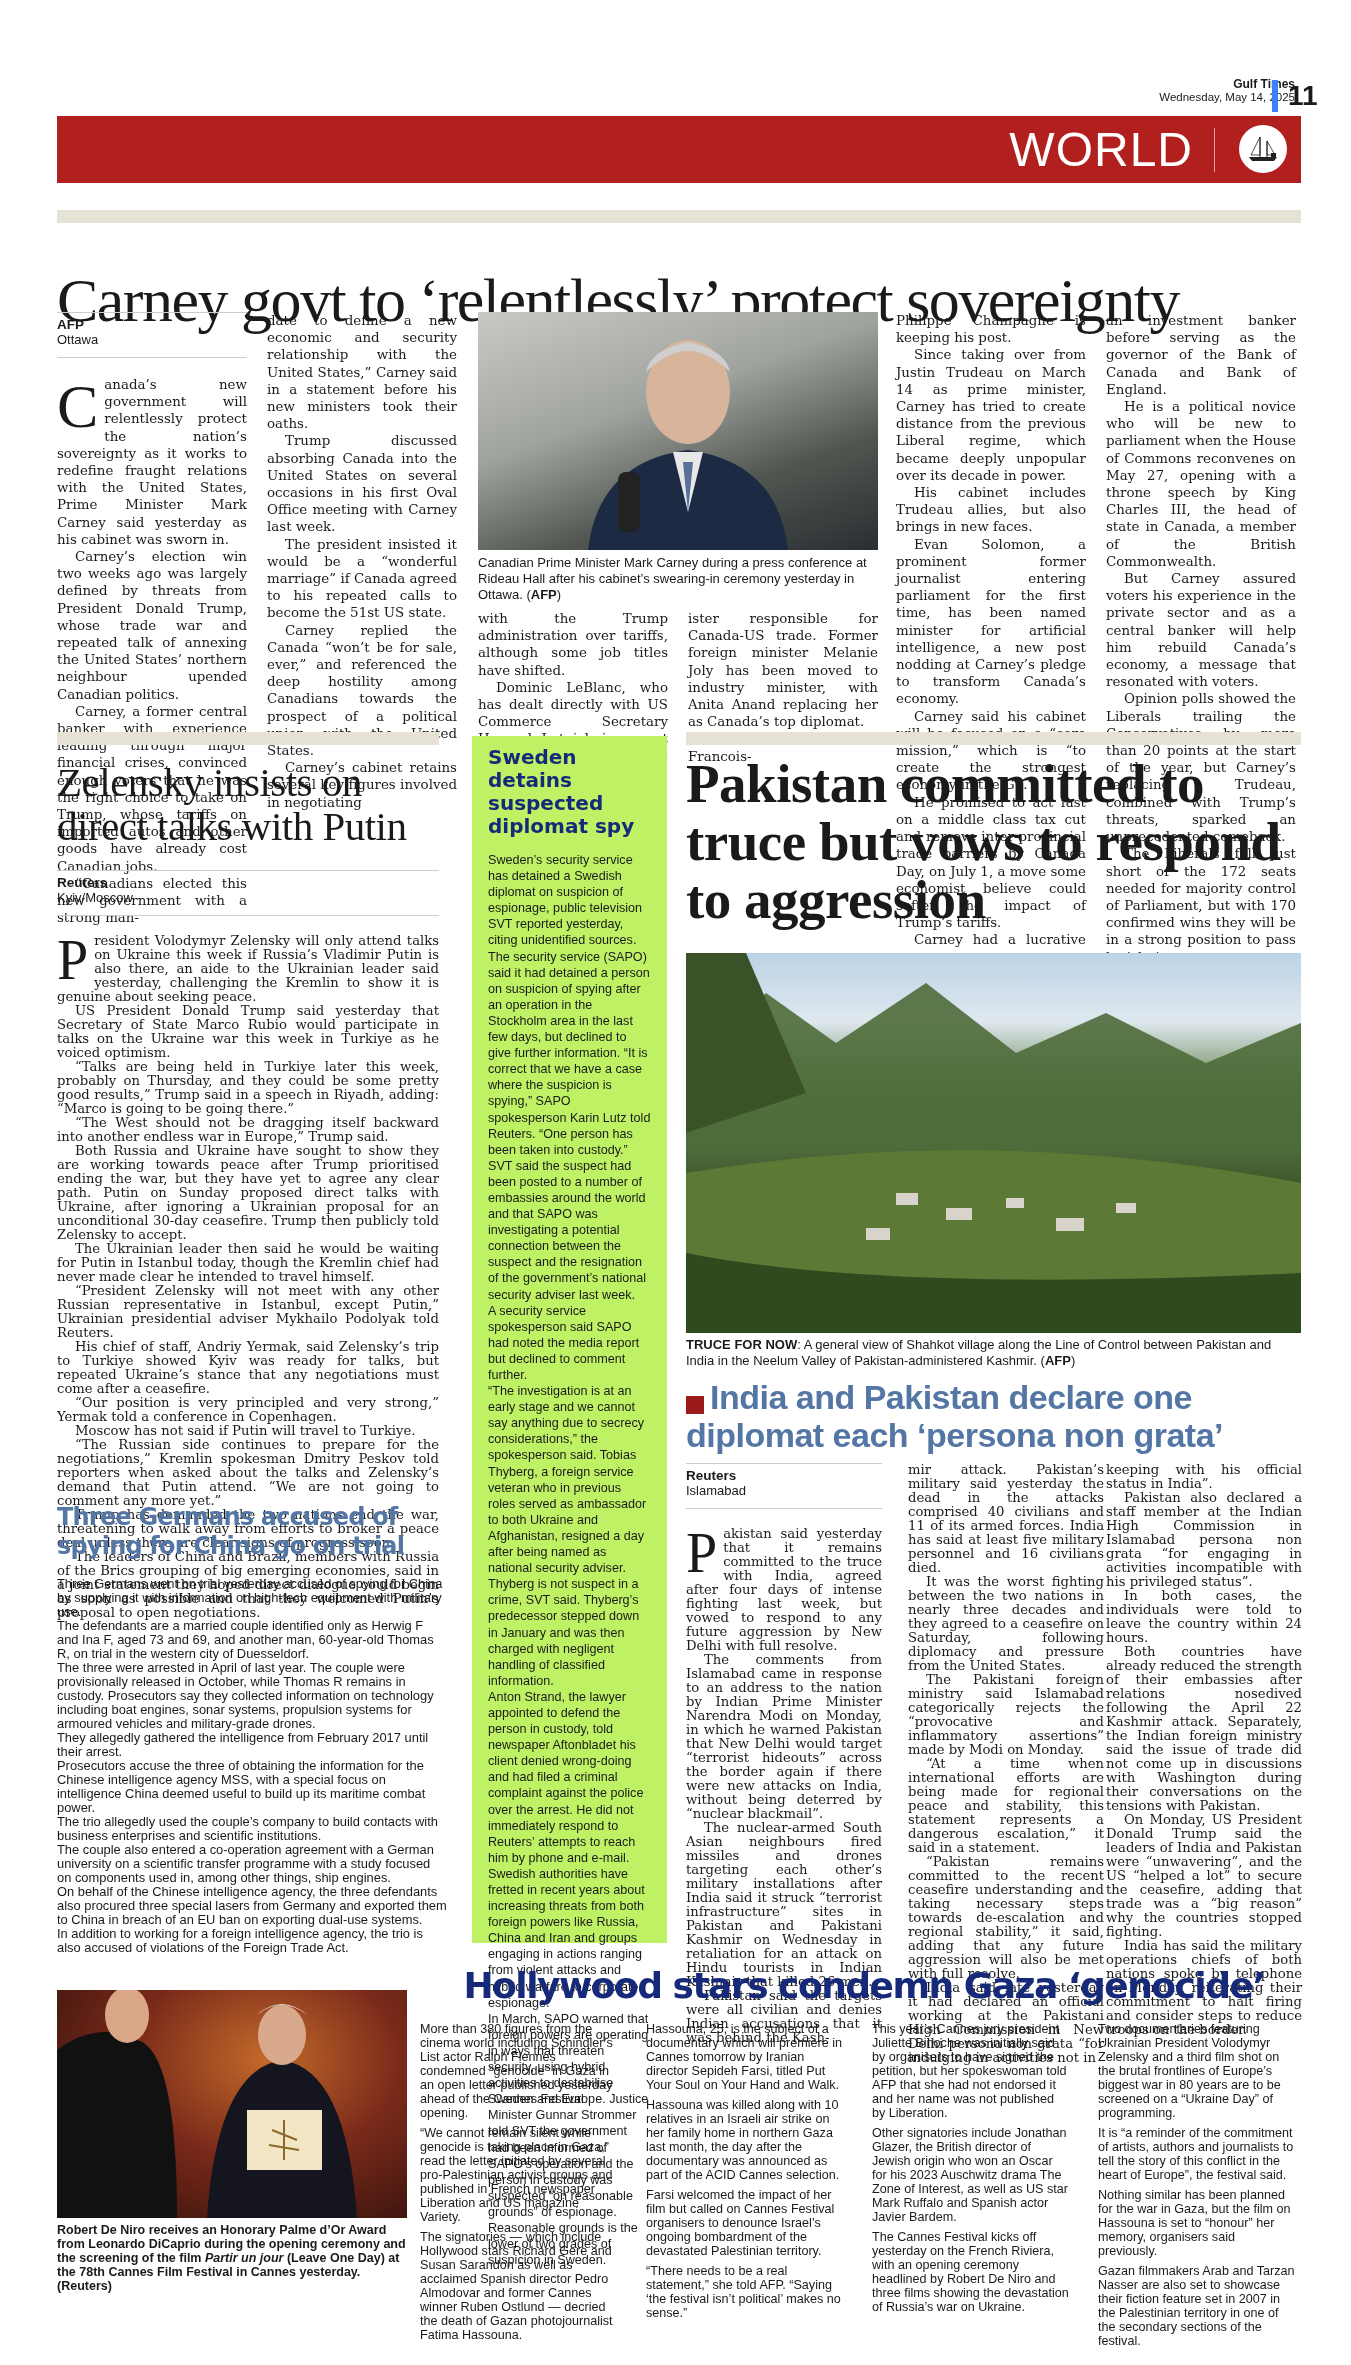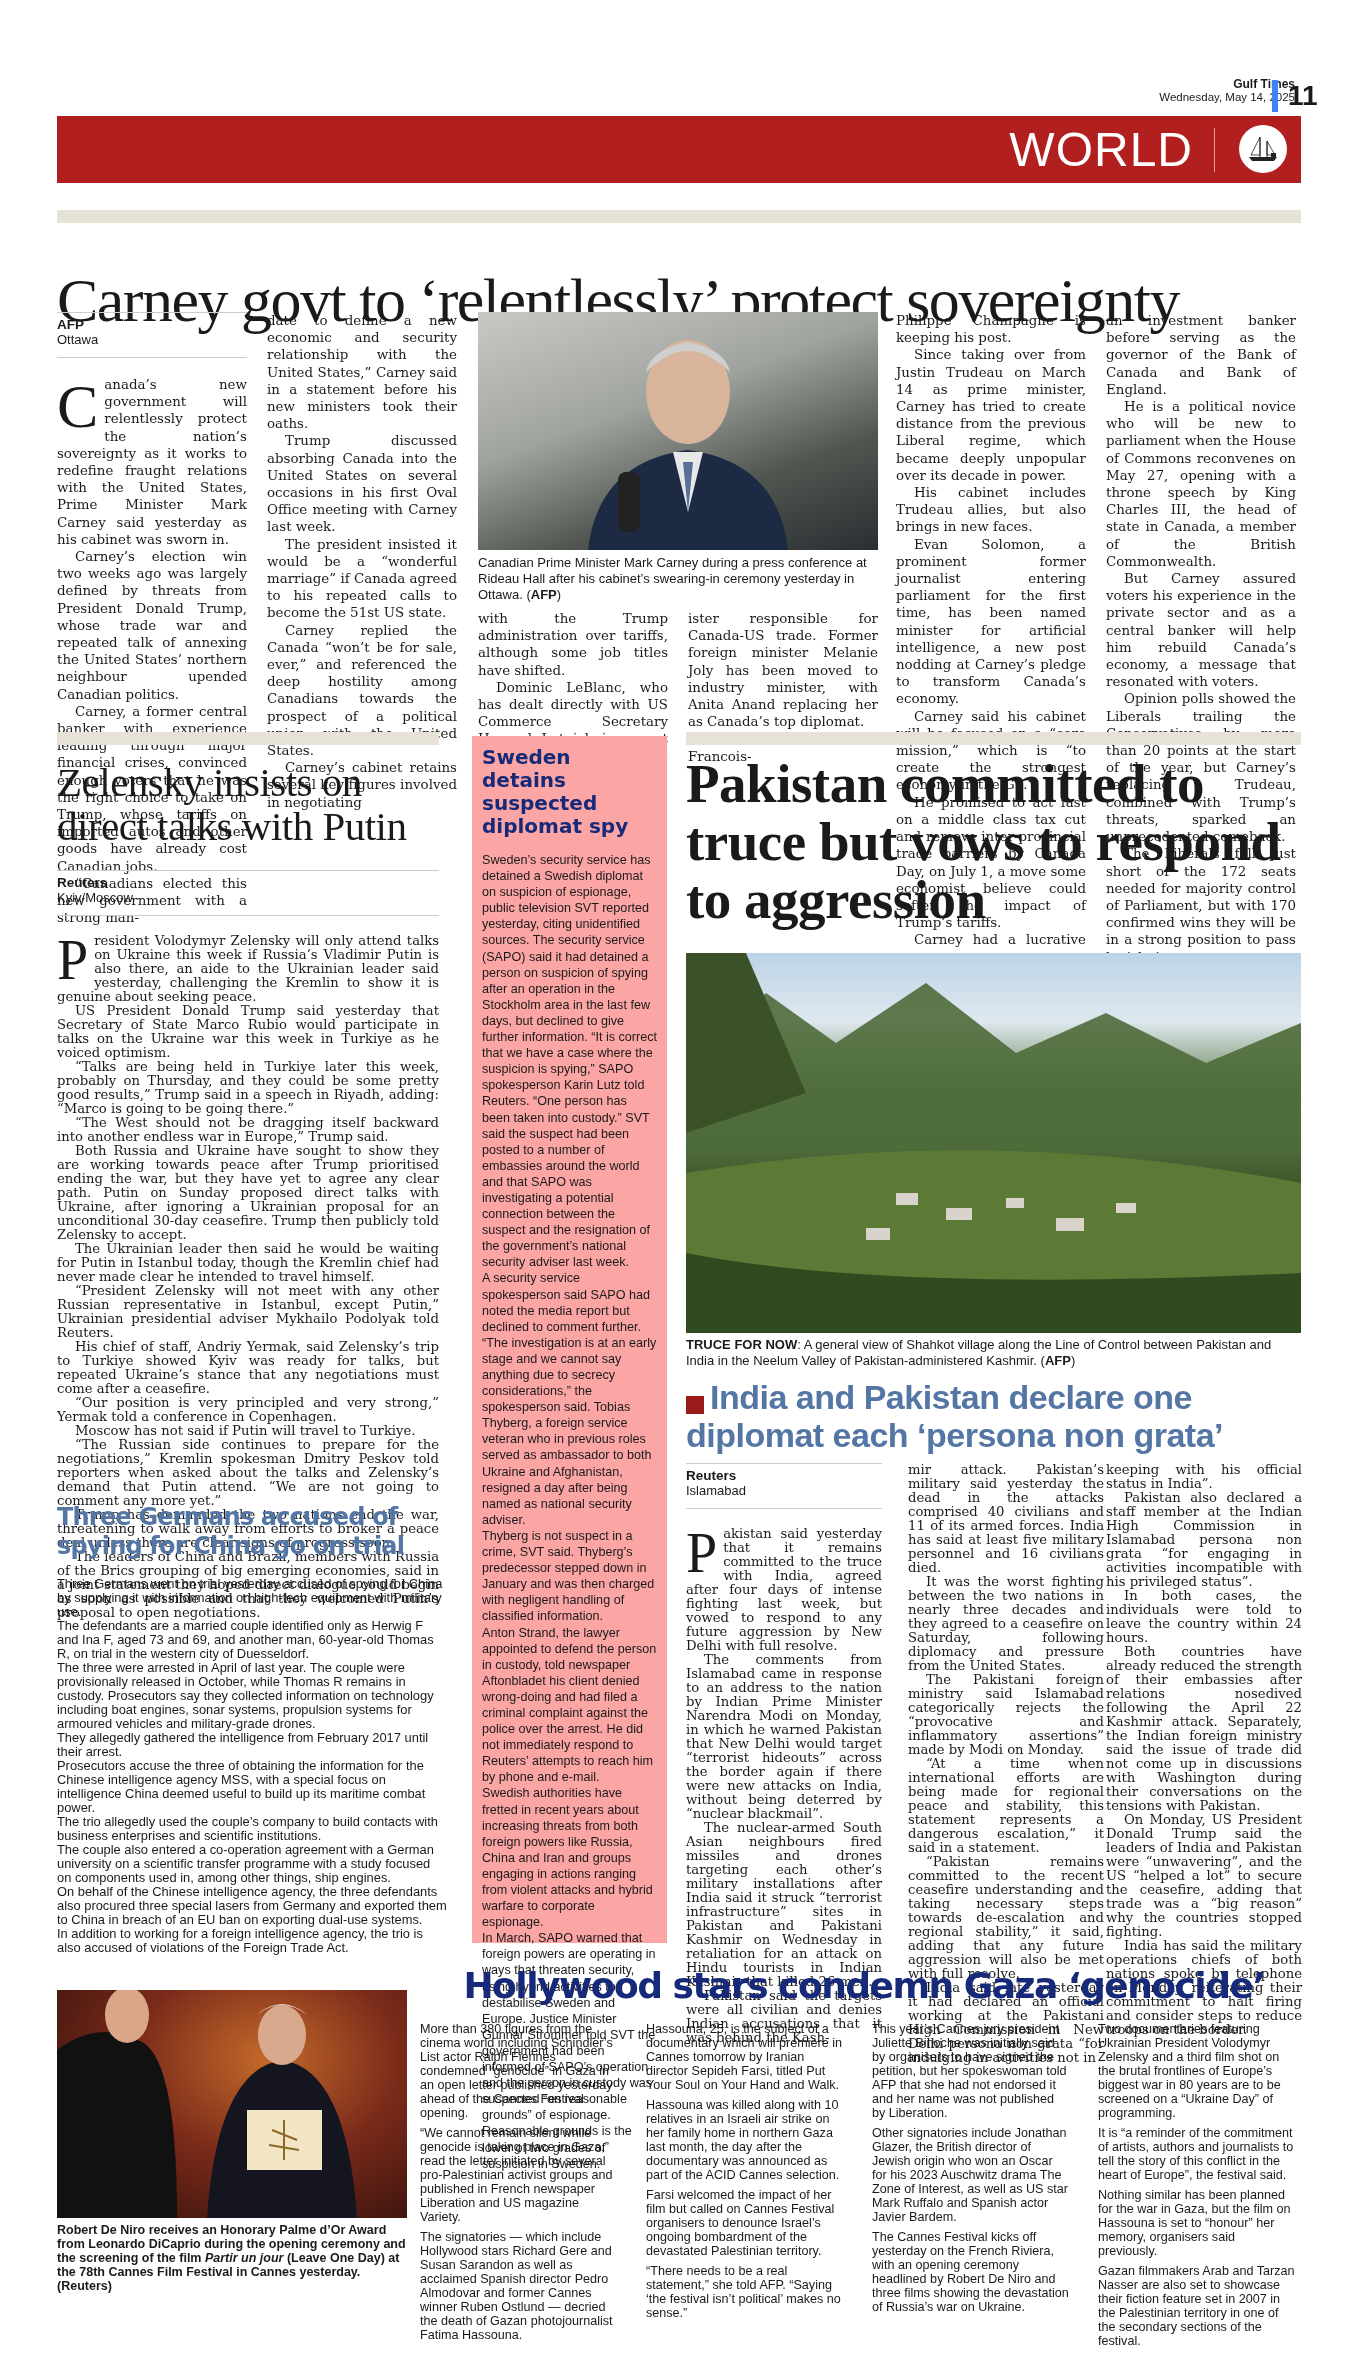--- a/index.html
+++ b/index.html
@@ -16,21 +16,21 @@
   .strip{background:#e6e3d6;height:13px;}
   h1.main{left:57px;top:228px;width:1244px;font-family:"Liberation Serif",serif;font-weight:normal;font-size:62px;letter-spacing:-1.5px;line-height:70px;margin-top:37px;}
   .col{font-size:13.4px;line-height:17.2px;text-align:justify;hyphens:auto;}
   .col p{text-indent:18px;}
   .col p.first{text-indent:0;}
   .byline{font-family:"Liberation Sans",sans-serif;font-size:13px;line-height:15px;border-top:1px solid #ccc;border-bottom:1px solid #ccc;padding:4px 0 10px;}
   .byline b{display:block;font-size:13.5px;}
   .dropcap{float:left;font-size:62px;line-height:52px;margin:4px 6px 0 0;font-family:"Liberation Serif",serif;}
   .photo{overflow:hidden;}
   .caption{font-family:"Liberation Sans",sans-serif;font-size:13px;line-height:16px;}
-  .sidebox{left:472px;top:736px;width:195px;height:1207px;background:#fca5a5;padding:10px 10px;}
+  .sidebox{left:472px;top:736px;width:195px;height:1207px;background:#bef264;padding:10px 16px;}
   .sidebox h2{font-family:"DejaVu Sans",sans-serif;font-weight:bold;color:#172a79;font-size:20px;line-height:23px;margin-bottom:14px;}
   .sidebox .txt{font-family:"Liberation Sans",sans-serif;font-size:12.6px;line-height:16.1px;}
   h2.ser{font-family:"Liberation Serif",serif;font-weight:normal;font-size:41px;line-height:44px;letter-spacing:-0.5px;}
   h2.blue{font-family:"DejaVu Sans",sans-serif;font-weight:bold;color:#5476a4;}
   .sans-col{font-family:"Liberation Sans",sans-serif;font-size:13.3px;line-height:14px;}
   .sans-col p{margin:0;}
   h2.pak{font-family:"Liberation Serif",serif;font-weight:bold;font-size:55px;line-height:58px;letter-spacing:-0.5px;}
   h2.holly{font-family:"DejaVu Sans",sans-serif;font-weight:bold;color:#172a79;font-size:36px;letter-spacing:-1.5px;line-height:40px;}
   .hcol{font-family:"Liberation Sans",sans-serif;font-size:12.6px;line-height:14px;}
   .hcol p{margin:6px;}

